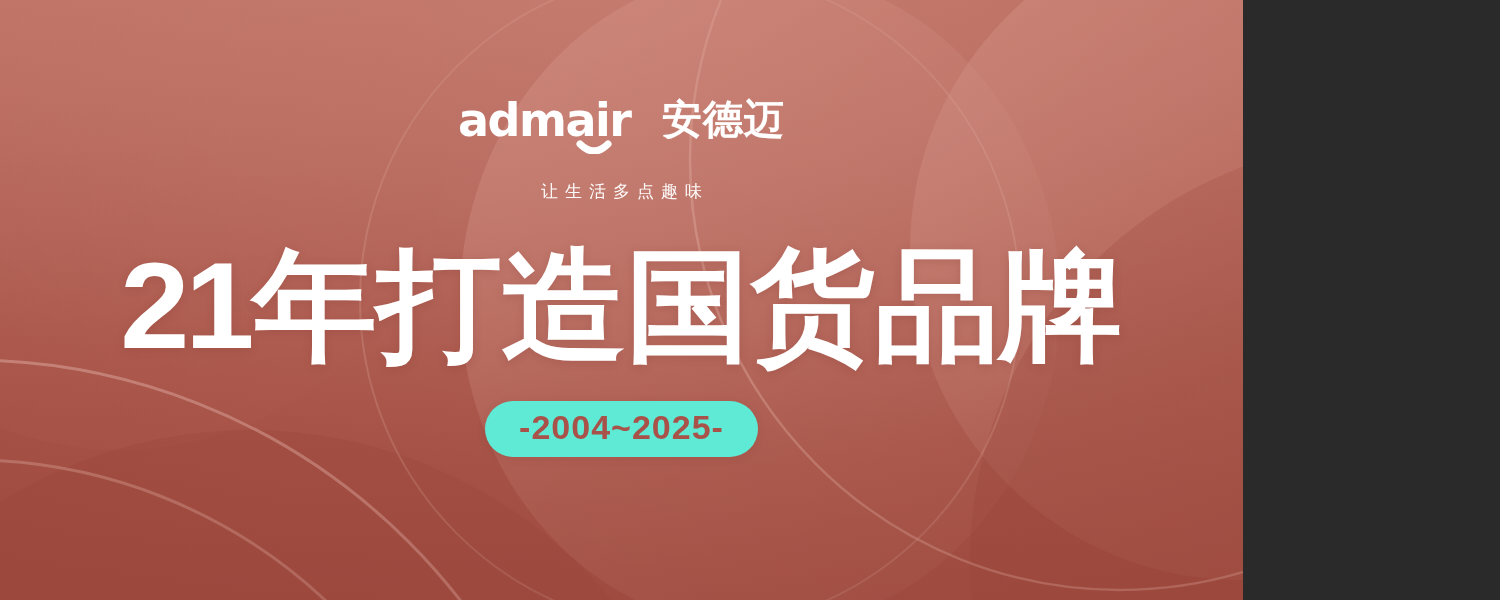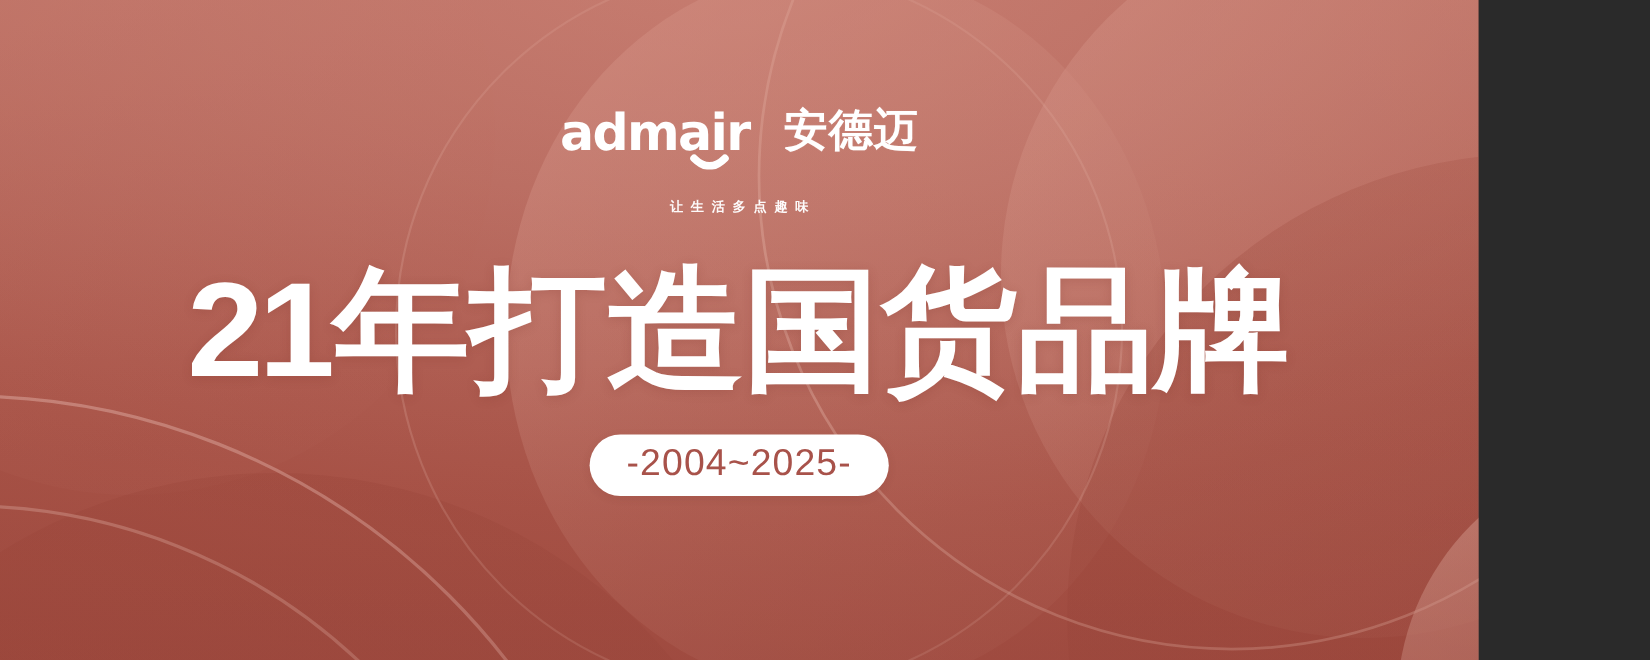--- a/index.html
+++ b/index.html
@@ -1,21 +1,21 @@
 <!DOCTYPE html>
 <html lang="zh"><head>
 <meta charset="utf-8">
 <title>admair banner</title>
 <style>
   html,body{margin:0;padding:0;background:#2a2a2a;}
   *{box-sizing:border-box;}
 
   #banner{
     position:relative;
-    width:1344px;
+    width:1243px;
     height:600px;
     overflow:hidden;
     font-family:"Liberation Sans","DejaVu Sans",sans-serif;
     background:#B4675E;
     user-select:none;
   }
 
   
   .bg-base{
     position:absolute; inset:0;
@@ -51,22 +51,22 @@
     line-height:46px;
     font-family:"Liberation Sans","DejaVu Sans",sans-serif;
     white-space:nowrap;
     text-shadow:0 0 1px rgba(255,255,255,.35);
   }
 
   
   .tagline{
     margin-top:26px;
     color:#ffffff;
-    font-size:12px;
-    font-weight:700;
+    font-size:17px;
+    font-weight:400;
     letter-spacing:7px;
     text-indent:7px;
     white-space:nowrap;
     opacity:.97;
   }
 
   
   .headline{
     margin-top:42px;
     color:#ffffff;
@@ -84,26 +84,26 @@
     margin-right:2px;
   }
   .headline .cn{
     font-family:"DejaVu Sans","Liberation Sans",sans-serif;
     letter-spacing:0px;
   }
 
   
   .badge{
     margin-top:34px;
-    background:#ffffff;
+    background:#5eead4;
     color:#A8524A;
     border-radius:30px;
     padding:9px 34px 11px;
     font-size:34px;
-    font-weight:400;
+    font-weight:700;
     letter-spacing:1px;
     line-height:1.05;
     white-space:nowrap;
     box-shadow:0 2px 8px rgba(110,40,32,.12);
   }
 </style>
 </head>
 <body>
 
 <div id="banner">

